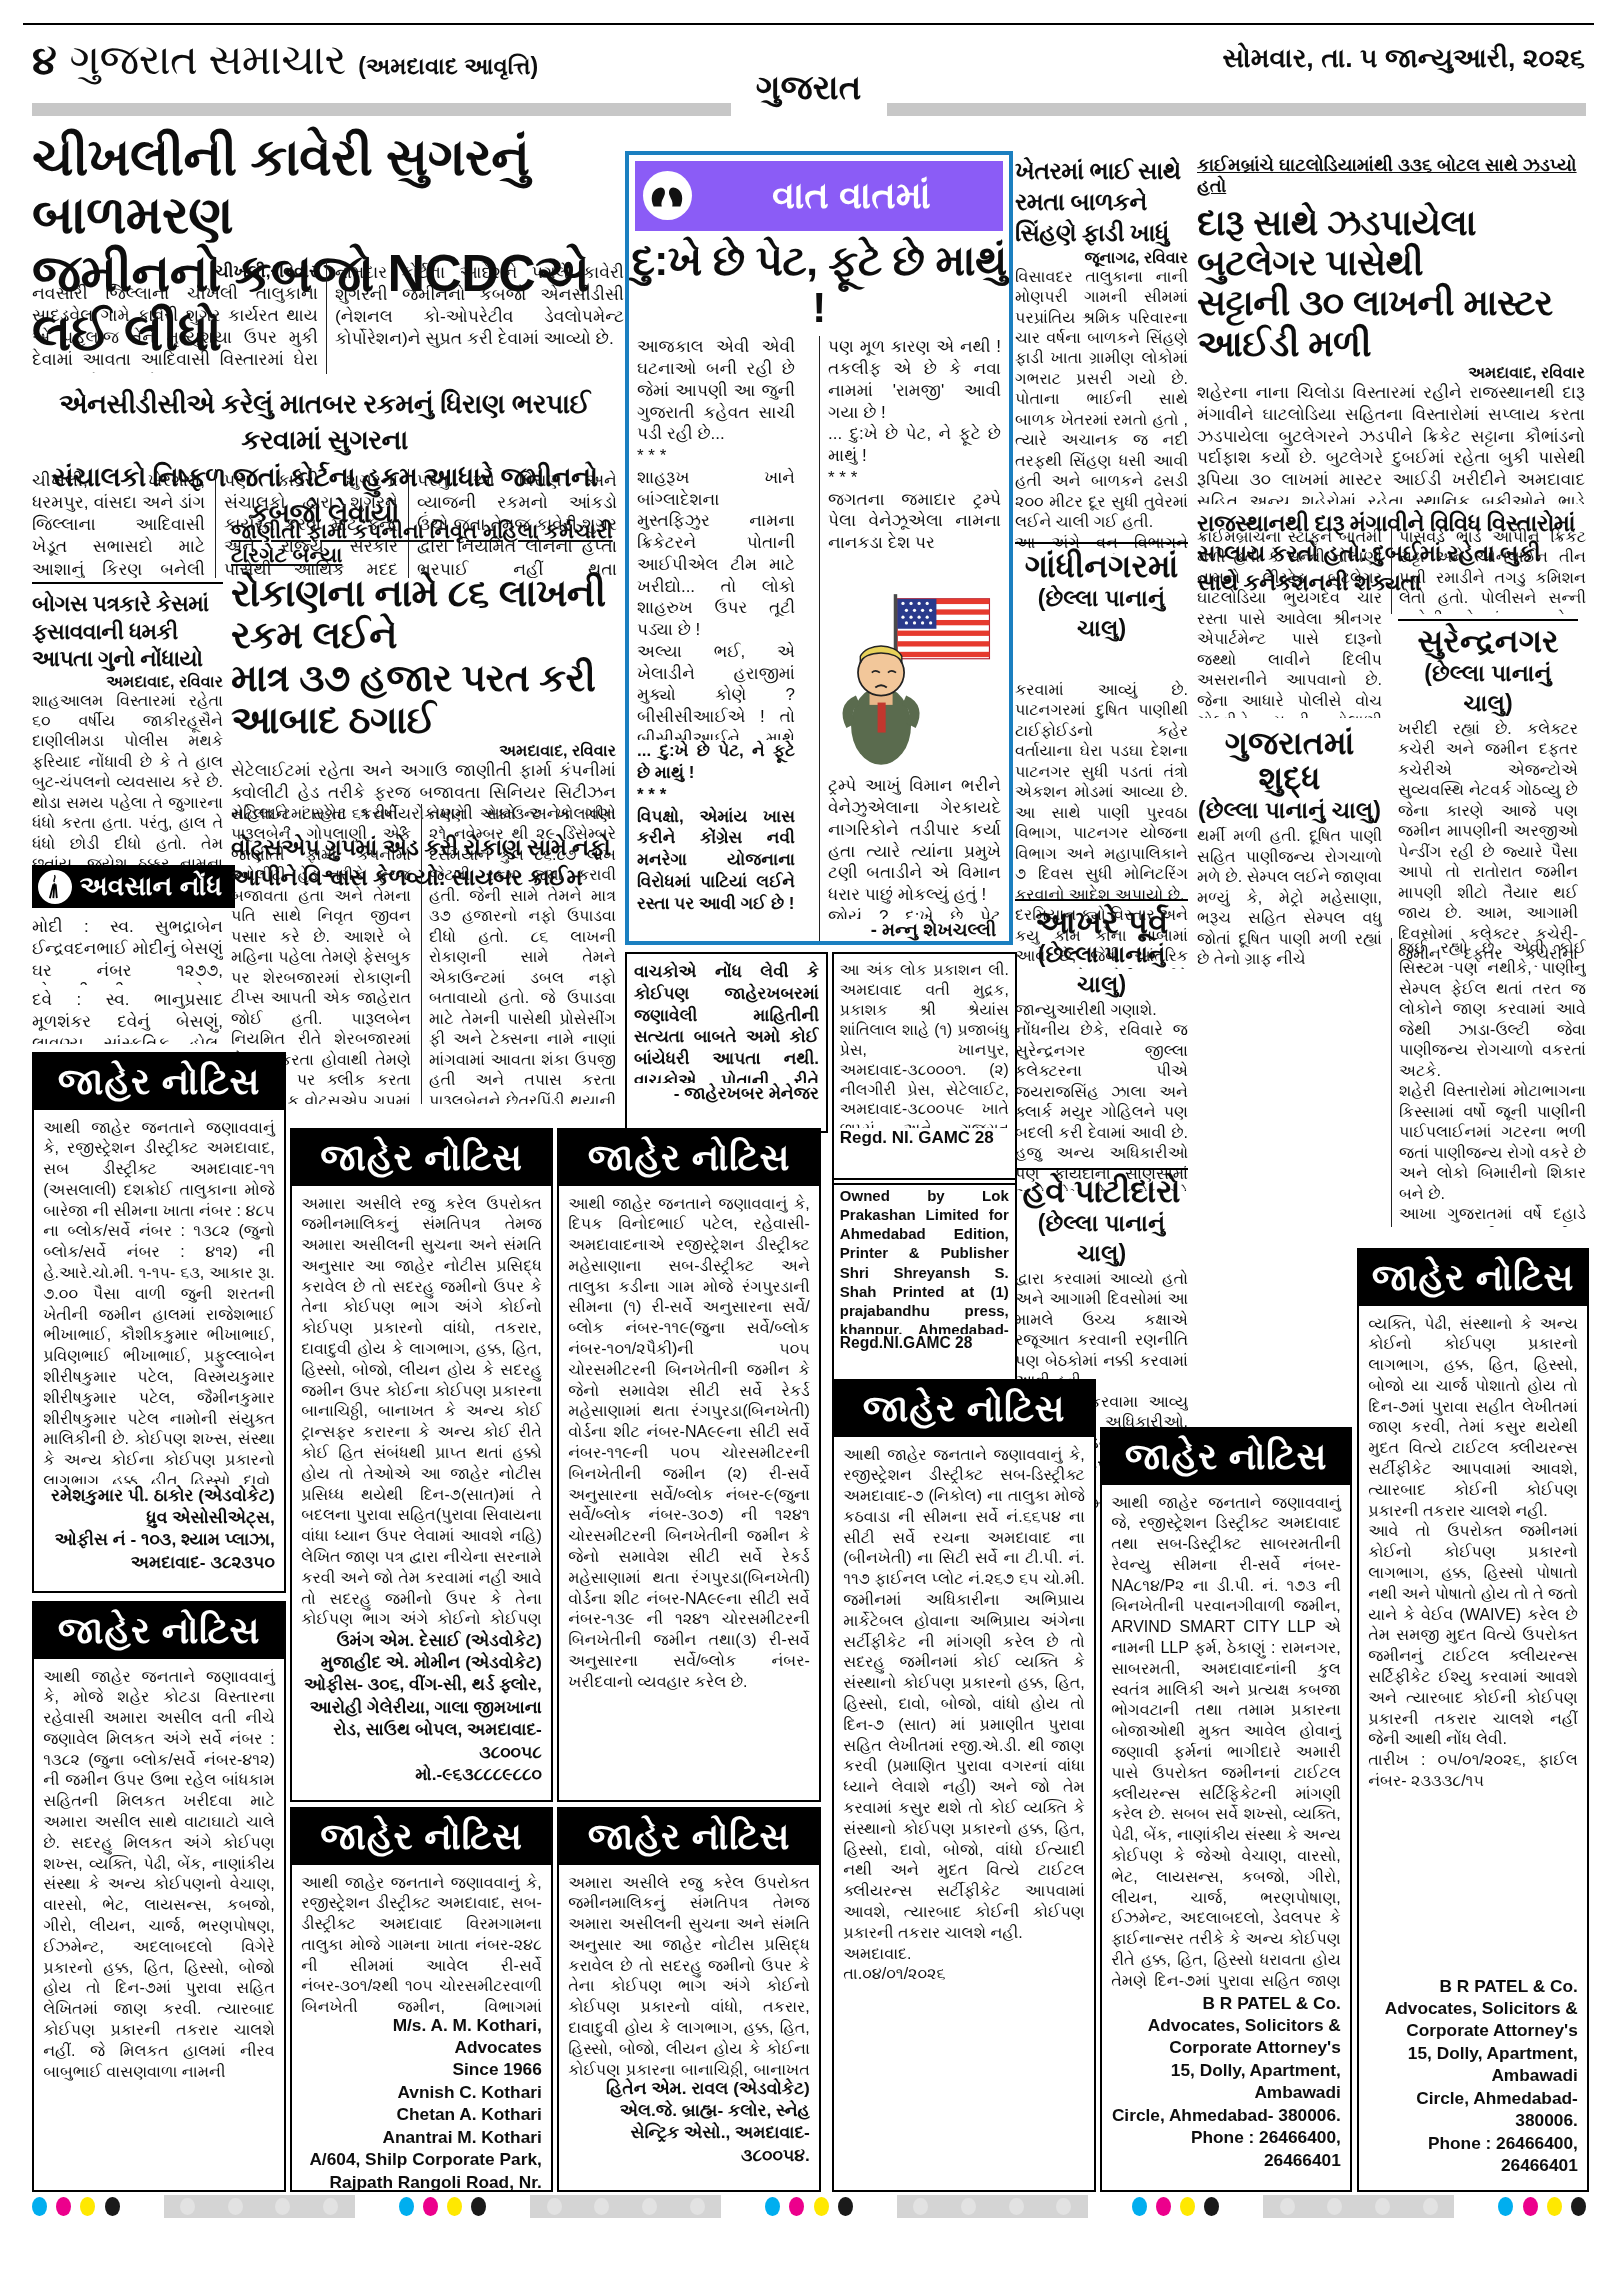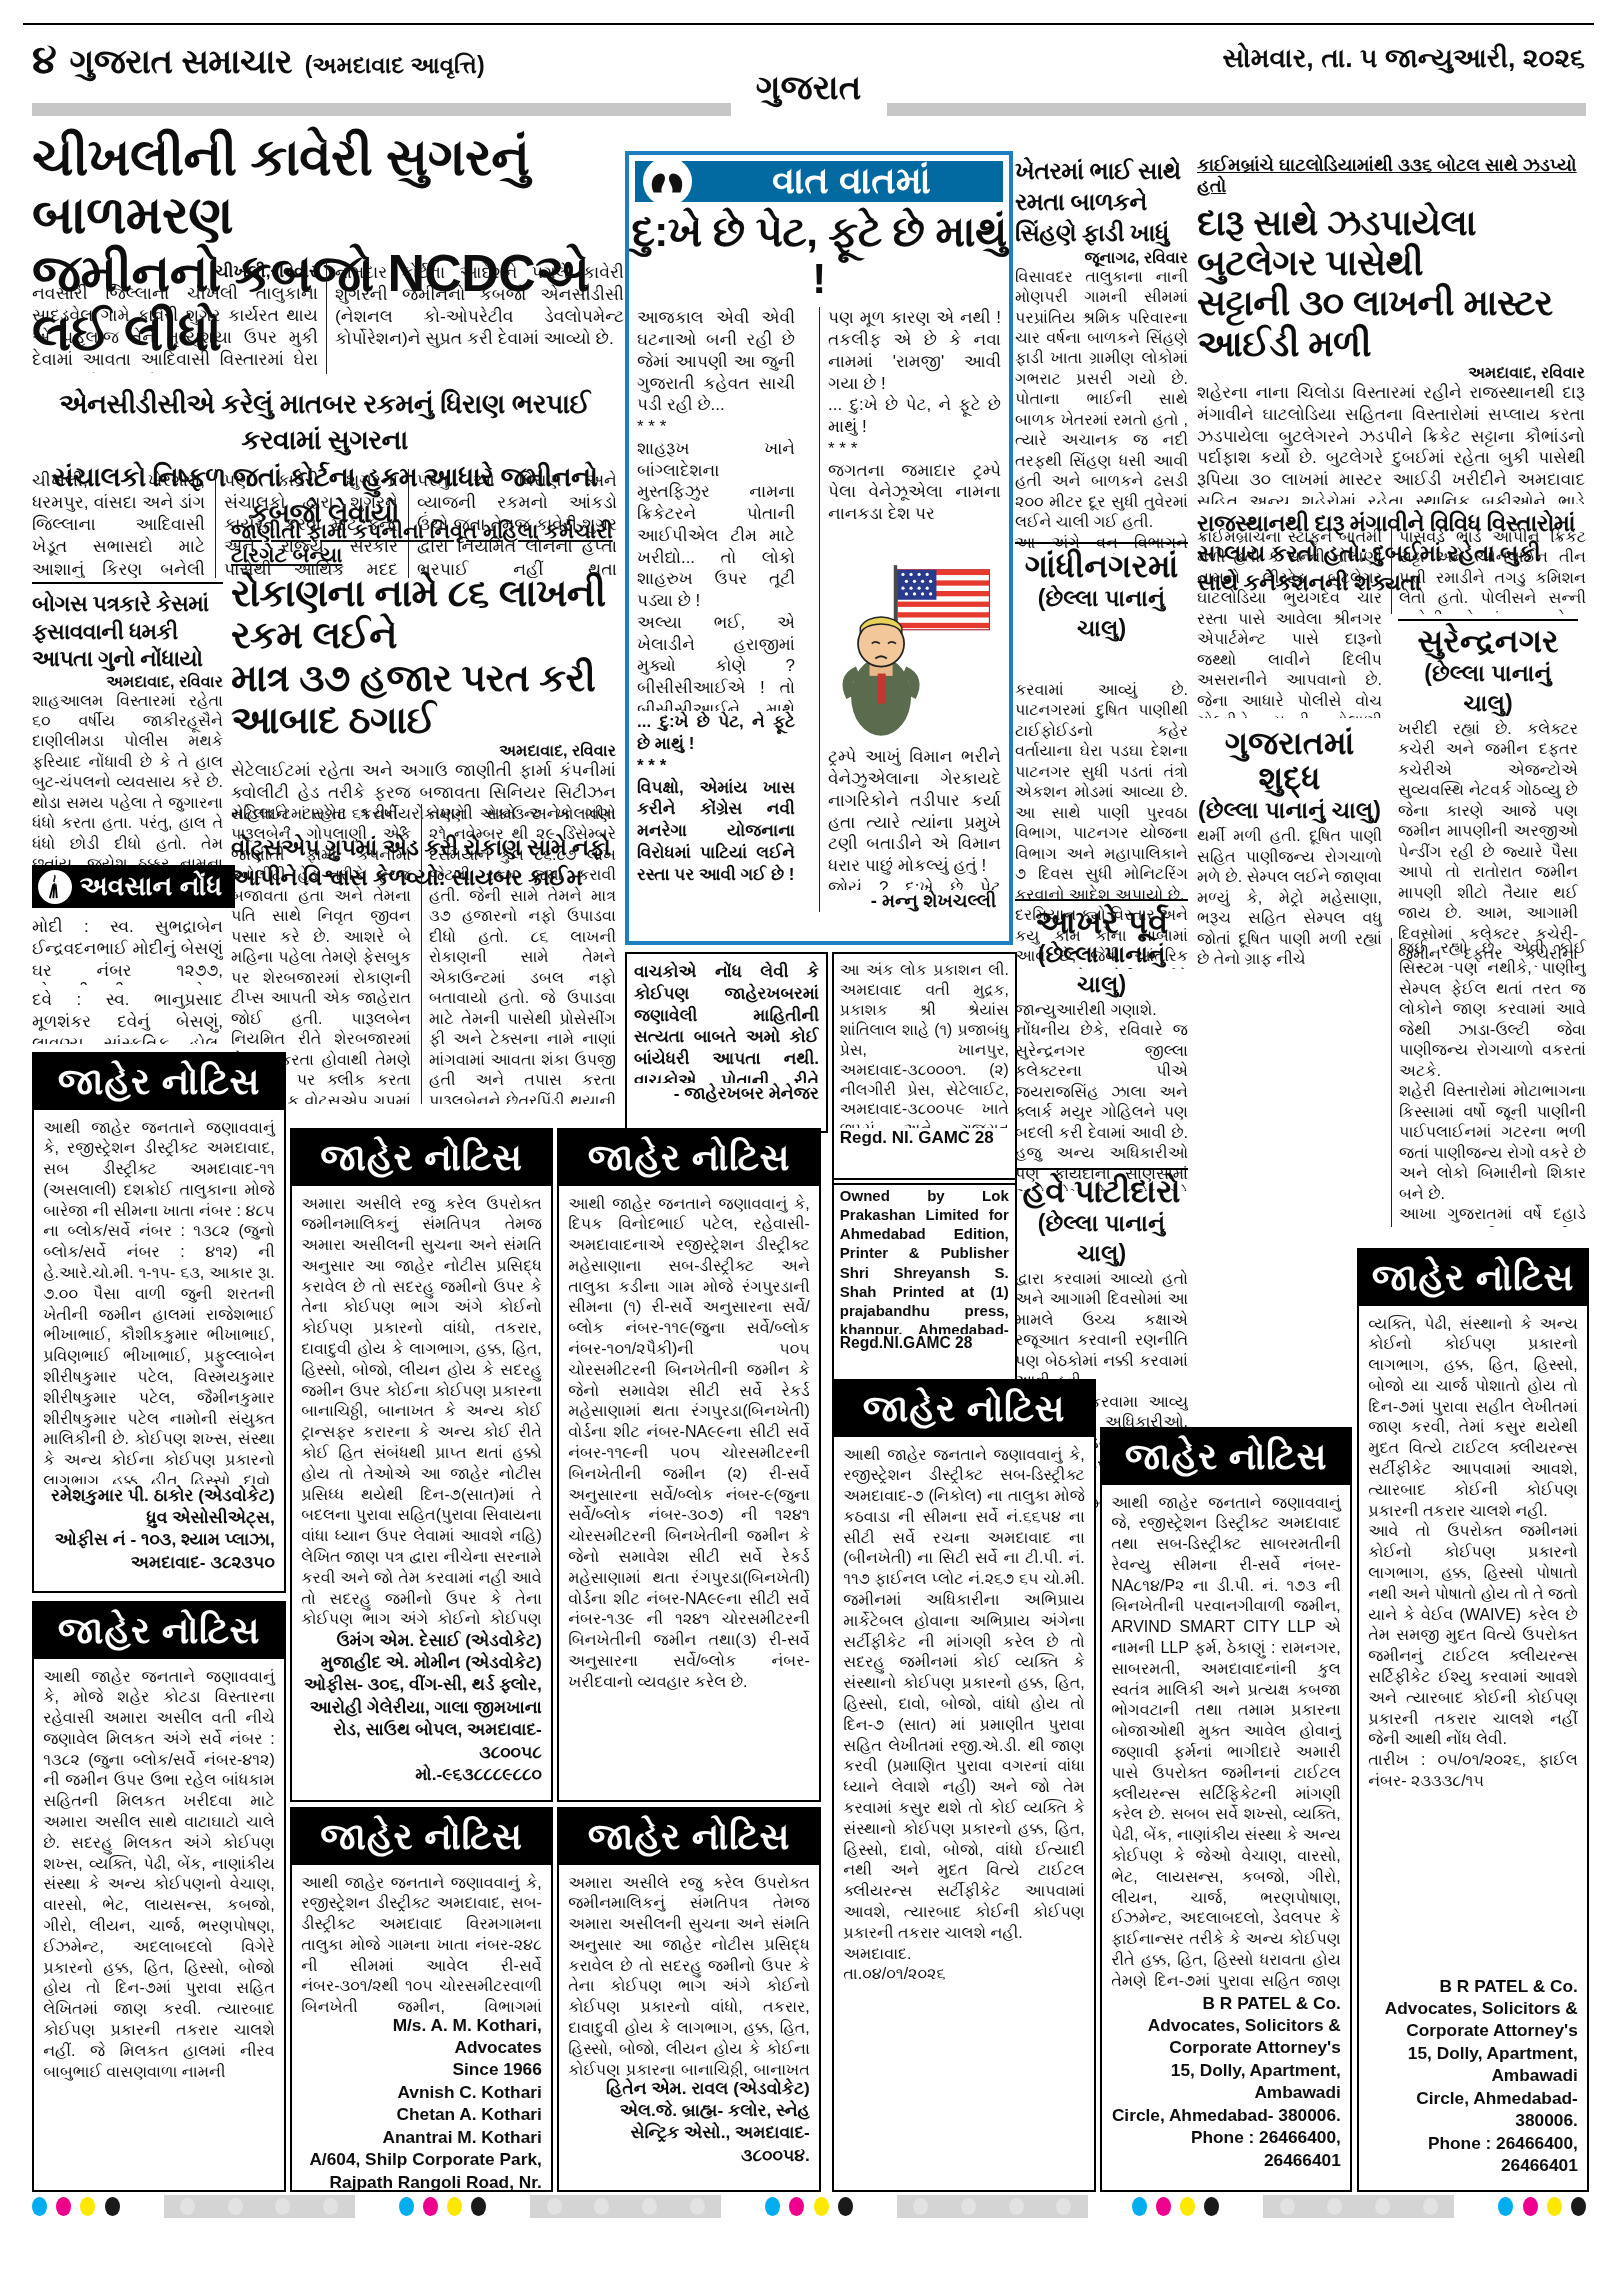--- a/index.html
+++ b/index.html
@@ -27,21 +27,21 @@
   .markbar i{width:15px;height:17.3px;border-radius:50%;background:#e2e2e2;display:block;}
 </style>
 </head>
 <body>
 
 <div id="page">
 
   <div class="abs rule" style="left:23px;top:23px;width:1571px;height:2.3px;"></div>
   <div class="abs" style="left:32px;top:36px;display:flex;align-items:baseline;gap:12.7px;">
     <span style="font-size:40px;font-weight:bold;font-family:'Liberation Serif','DejaVu Serif',serif;">૪</span>
-    <span style="font-size:34px;font-weight:bold;letter-spacing:-0.6px;">ગુજરાત સમાચાર</span>
+    <span style="font-size:42px;font-weight:normal;letter-spacing:-0.6px;">ગુજરાત સમાચાર</span>
     <span style="font-size:23px;font-weight:bold;">(અમદાવાદ આવૃત્તિ)</span>
   </div>
   <div class="abs" style="right:32px;top:43px;font-size:26.6px;font-weight:bold;">સોમવાર, તા. ૫ જાન્યુઆરી, ૨૦૨૬</div>
   <div class="abs" style="left:0;top:68px;width:1617px;text-align:center;font-size:34px;font-weight:bold;">ગુજરાત</div>
   <div class="abs graybar" style="left:32px;top:103px;width:699px;height:12.7px;"></div>
   <div class="abs graybar" style="left:887px;top:103px;width:699px;height:12.7px;"></div>
 
   <div class="abs" style="left:32px;top:128px;width:583px;">
     <div class="hd gu" style="font-size:52px;text-align:left;">
       <div>ચીખલીની કાવેરી સુગરનું બાળમરણ</div>
@@ -89,21 +89,21 @@
       <div>માત્ર ૩૭ હજાર પરત કરી આબાદ ઠગાઈ</div>
     </div>
     <div class="dateline" style="font-size:16px;">અમદાવાદ, રવિવાર</div>
     <div class="body-txt" style="height:70px;font-size:17px;">સેટેલાઈટમાં રહેતા અને અગાઉ જાણીતી ફાર્મા કંપનીમાં ક્વોલીટી હેડ તરીકે ફરજ બજાવતા સિનિયર સિટીઝન મહિલાને ટારગેટ કરીને રોકાણની સામે અનેક ગણા વળતરની માતબર રકમની સામે માત્ર ૩૭ હજારનો નફો આપી કરીને આબાદ છેતરપિંડી કરી હોવાની ઘટના બની છે.</div>
     <div class="hd" style="font-size:23px;line-height:1.3;margin:3.5px 0;">વોટ્સએપ ગ્રુપમાં એડ કરી રોકાણ સામે નફો આપીને વિશ્વાસ કેળવ્યો: સાયબર ક્રાઈમ</div>
   </div>
   <div class="abs body-txt" style="left:231px;top:804px;width:180px;height:300px;font-size:16px;">સેટેલાઈટમાં રહેતા ૬૧ વર્ષીય પારૂલબેન ગોપલાણી એક જાણીતી ફાર્મા કંપનીમાં ક્વોલીટી હેડ તરીકે ફરજ બજાવતા હતા અને તેમના પતિ સાથે નિવૃત જીવન પસાર કરે છે. આશરે બે મહિના પહેલા તેમણે ફેસબુક પર શેરબજારમાં રોકાણની ટીપ્સ આપતી એક જાહેરાત જોઈ હતી. પારૂલબેન નિયમિત રીતે શેરબજારમાં રોકાણ કરતા હોવાથી તેમણે જાહેરાત પર ક્લીક કરતા તેમને એક વોટ્સએપ ગ્રુપમાં એડ કરવામાં આવ્યા હતા. ત્યારબાદ અન્ય ગ્રુપમાં એડ કરીને શેરબજારની અલગ અલગ ટીપ્સ આપતા હતા. જેથી પારૂલબેનને વિશ્વાસ આવતા</div>
   <div class="abs body-txt colrule" style="left:421px;top:804px;width:187px;height:300px;padding-left:7px;font-size:16px;">તેમણે એકાઉન્ટ ખોલાવીને ૨૧ નવેમ્બર થી ૨૯ ડિસેમ્બર દરમિયાન કુલ ૮૬.૮૭ લાખ જેટલી રકમ જમા કરાવી હતી. જેની સામે તેમને માત્ર ૩૭ હજારનો નફો ઉપાડવા દીધો હતો. ૮૬ લાખની રોકાણની સામે તેમને એકાઉન્ટમાં ડબલ નફો બતાવાયો હતો. જે ઉપાડવા માટે તેમની પાસેથી પ્રોસેસીંગ ફી અને ટેક્સના નામે નાણાં માંગવામાં આવતા શંકા ઉપજી હતી અને તપાસ કરતા પારૂલબેનને છેતરપિંડી થયાની જાણ થઈ હતી. આ અંગે સાયબર ક્રાઈમે ટેકનીકલ એનાલીસીસ અને નાણાંકીય વ્યવહારના આધારે તપાસ શરૂ કરી છે.</div>
 
   <div class="abs" style="left:625px;top:151px;width:380px;height:786px;border:4.6px solid #1b7fc0;background:#fff;overflow:hidden;">
-    <div style="margin:5.8px;background:#0369a1;height:41px;display:flex;align-items:center;gap:8px;">
+    <div style="margin:5.8px;background:#8b5cf6;height:70px;display:flex;align-items:center;gap:8px;">
       <span style="margin-left:8px;width:49px;height:49px;background:#fff;border-radius:50%;display:flex;align-items:center;justify-content:center;">
         <svg width="36" height="29" viewBox="0 0 31 25">
             <path d="M4 22 C1 16,2 8,8 6 C13 4,15 9,13 13 C12 16,10 18,11 22 Z" fill="#111"></path>
             <path d="M27 22 C30 16,29 8,23 6 C18 4,16 9,18 13 C19 16,21 18,20 22 Z" fill="#111"></path>
           </svg>
       </span>
       <span style="flex:1;text-align:center;color:#fff;font-size:37px;font-weight:bold;">વાત વાતમાં</span>
     </div>
     <div class="hd" style="font-size:42px;text-align:center;margin-top:3.5px;">દુ:ખે છે પેટ, ફૂટે છે માથું !</div>
     <div style="display:flex;padding:5.8px 8px;gap:8px;">

